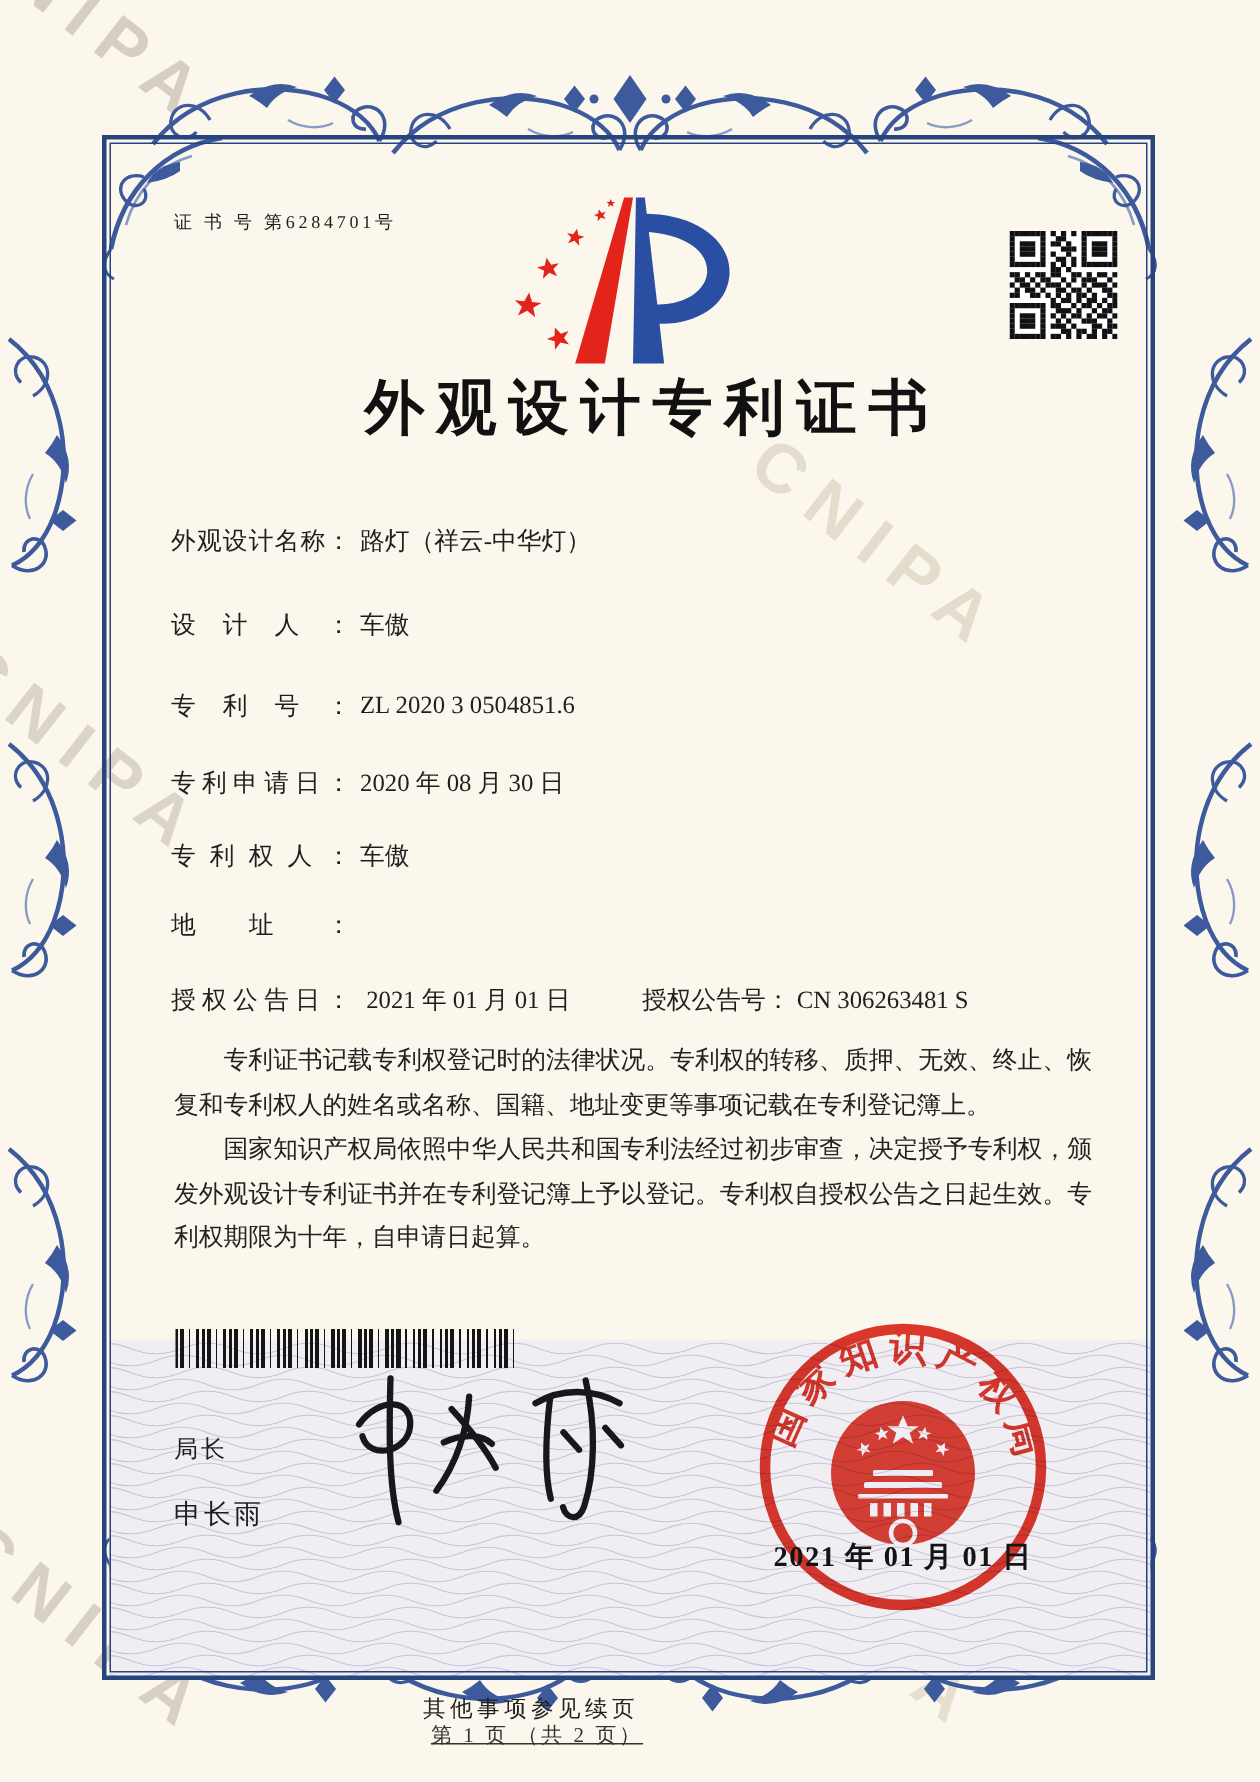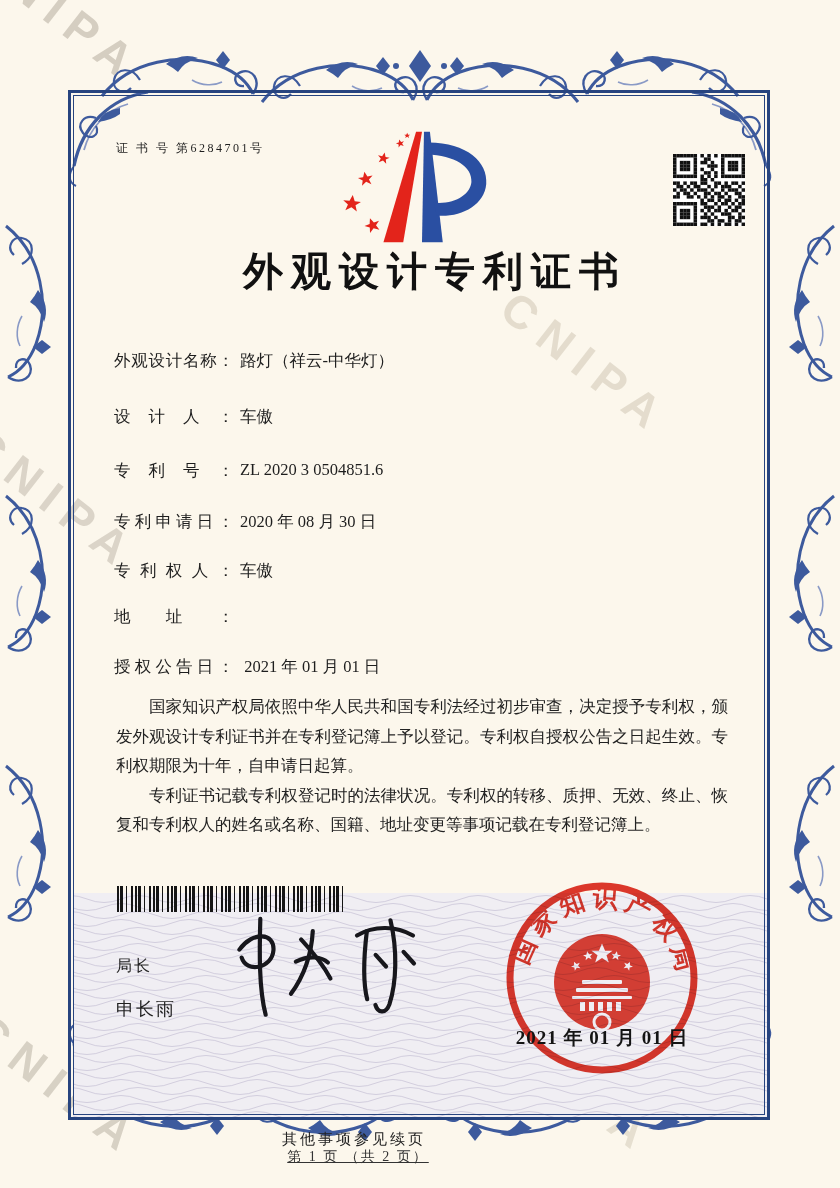--- a/index.html
+++ b/index.html
@@ -433,25 +433,29 @@
   <div class="frow" style="top:560px">
     <span class="flabel">专利权人：</span>
     <span class="fvalue">车傲</span>
   </div>
   <div class="frow" style="top:606px">
     <span class="flabel">地址：</span>
   </div>
   <div class="grantrow">
     <span class="flabel">授权公告日：</span>
     <span class="fvalue">2021 年 01 月 01 日</span>
+    <span class="grant-no">
+      <span>授权公告号：</span>
+      <span>CN 306263481 S</span>
+    </span>
   </div>
 
   <div class="bodytext">
+    <p>专利证书记载专利权登记时的法律状况。专利权的转移、质押、无效、终止、恢复和专利权人的姓名或名称、国籍、地址变更等事项记载在专利登记簿上。</p>
     <p>国家知识产权局依照中华人民共和国专利法经过初步审查，决定授予专利权，颁发外观设计专利证书并在专利登记簿上予以登记。专利权自授权公告之日起生效。专利权期限为十年，自申请日起算。</p>
-    <p>专利证书记载专利权登记时的法律状况。专利权的转移、质押、无效、终止、恢复和专利权人的姓名或名称、国籍、地址变更等事项记载在专利登记簿上。</p>
   </div>
 
   <div class="barcode"></div>
 
   <div class="director">局长</div>
   <div class="director-name">申长雨</div>
 
   <svg class="sig" width="250" height="115" viewBox="0 0 250 115">
     <g stroke="#17171c" stroke-width="4.2" fill="none" stroke-linecap="round" stroke-linejoin="round">
       <path d="M22,38 C36,20 58,22 56,40 C54,58 28,62 24,46"></path>

